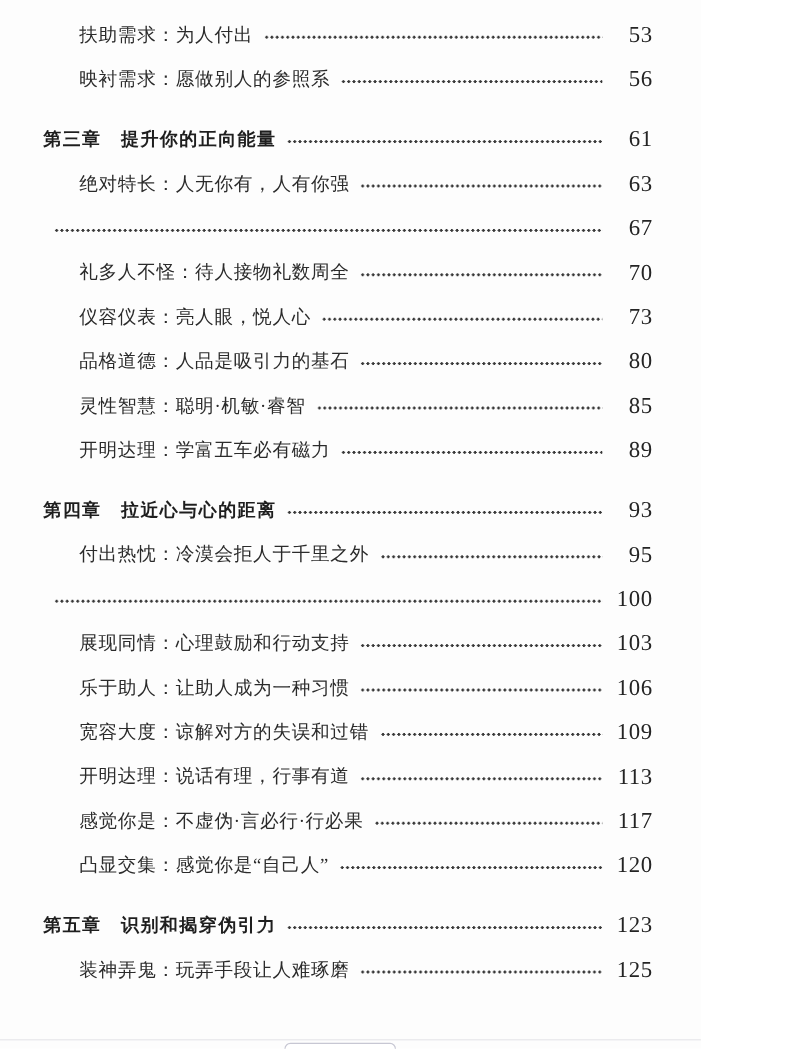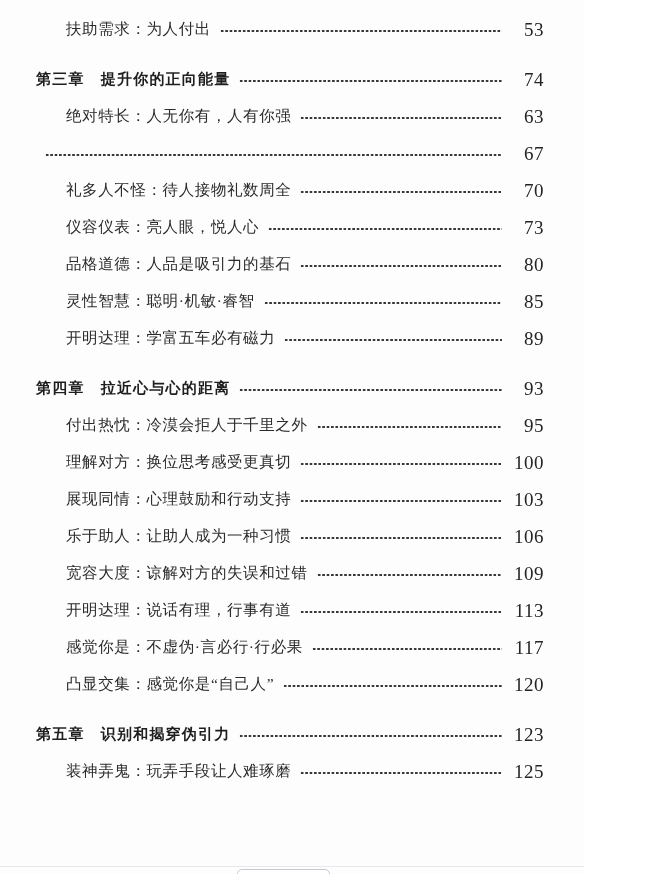--- a/index.html
+++ b/index.html
@@ -91,24 +91,29 @@
 </head>
 <body>
 
 <div class="page">
   <div class="toc">
       <div class="toc-row sub">
         <span class="label">扶助需求：为人付出</span>
         <span class="leader"></span>
         <span class="pnum">53</span>
       </div>
+      <div class="toc-row sub">
+        <span class="label">映衬需求：愿做别人的参照系</span>
+        <span class="leader"></span>
+        <span class="pnum">56</span>
+      </div>
       <div class="toc-row chapter">
         <span class="label">第三章　提升你的正向能量</span>
         <span class="leader"></span>
-        <span class="pnum">74</span>
+        <span class="pnum">61</span>
       </div>
       <div class="toc-row sub">
         <span class="label">绝对特长：人无你有，人有你强</span>
         <span class="leader"></span>
         <span class="pnum">63</span>
       </div>
       <div class="toc-row sub">
         <span class="leader"></span>
         <span class="pnum">67</span>
       </div>
@@ -141,21 +146,20 @@
         <span class="label">第四章　拉近心与心的距离</span>
         <span class="leader"></span>
         <span class="pnum">93</span>
       </div>
       <div class="toc-row sub">
         <span class="label">付出热忱：冷漠会拒人于千里之外</span>
         <span class="leader"></span>
         <span class="pnum">95</span>
       </div>
       <div class="toc-row sub">
-        <span class="label">理解对方：换位思考感受更真切</span>
         <span class="leader"></span>
         <span class="pnum">100</span>
       </div>
       <div class="toc-row sub">
         <span class="label">展现同情：心理鼓励和行动支持</span>
         <span class="leader"></span>
         <span class="pnum">103</span>
       </div>
       <div class="toc-row sub">
         <span class="label">乐于助人：让助人成为一种习惯</span>

